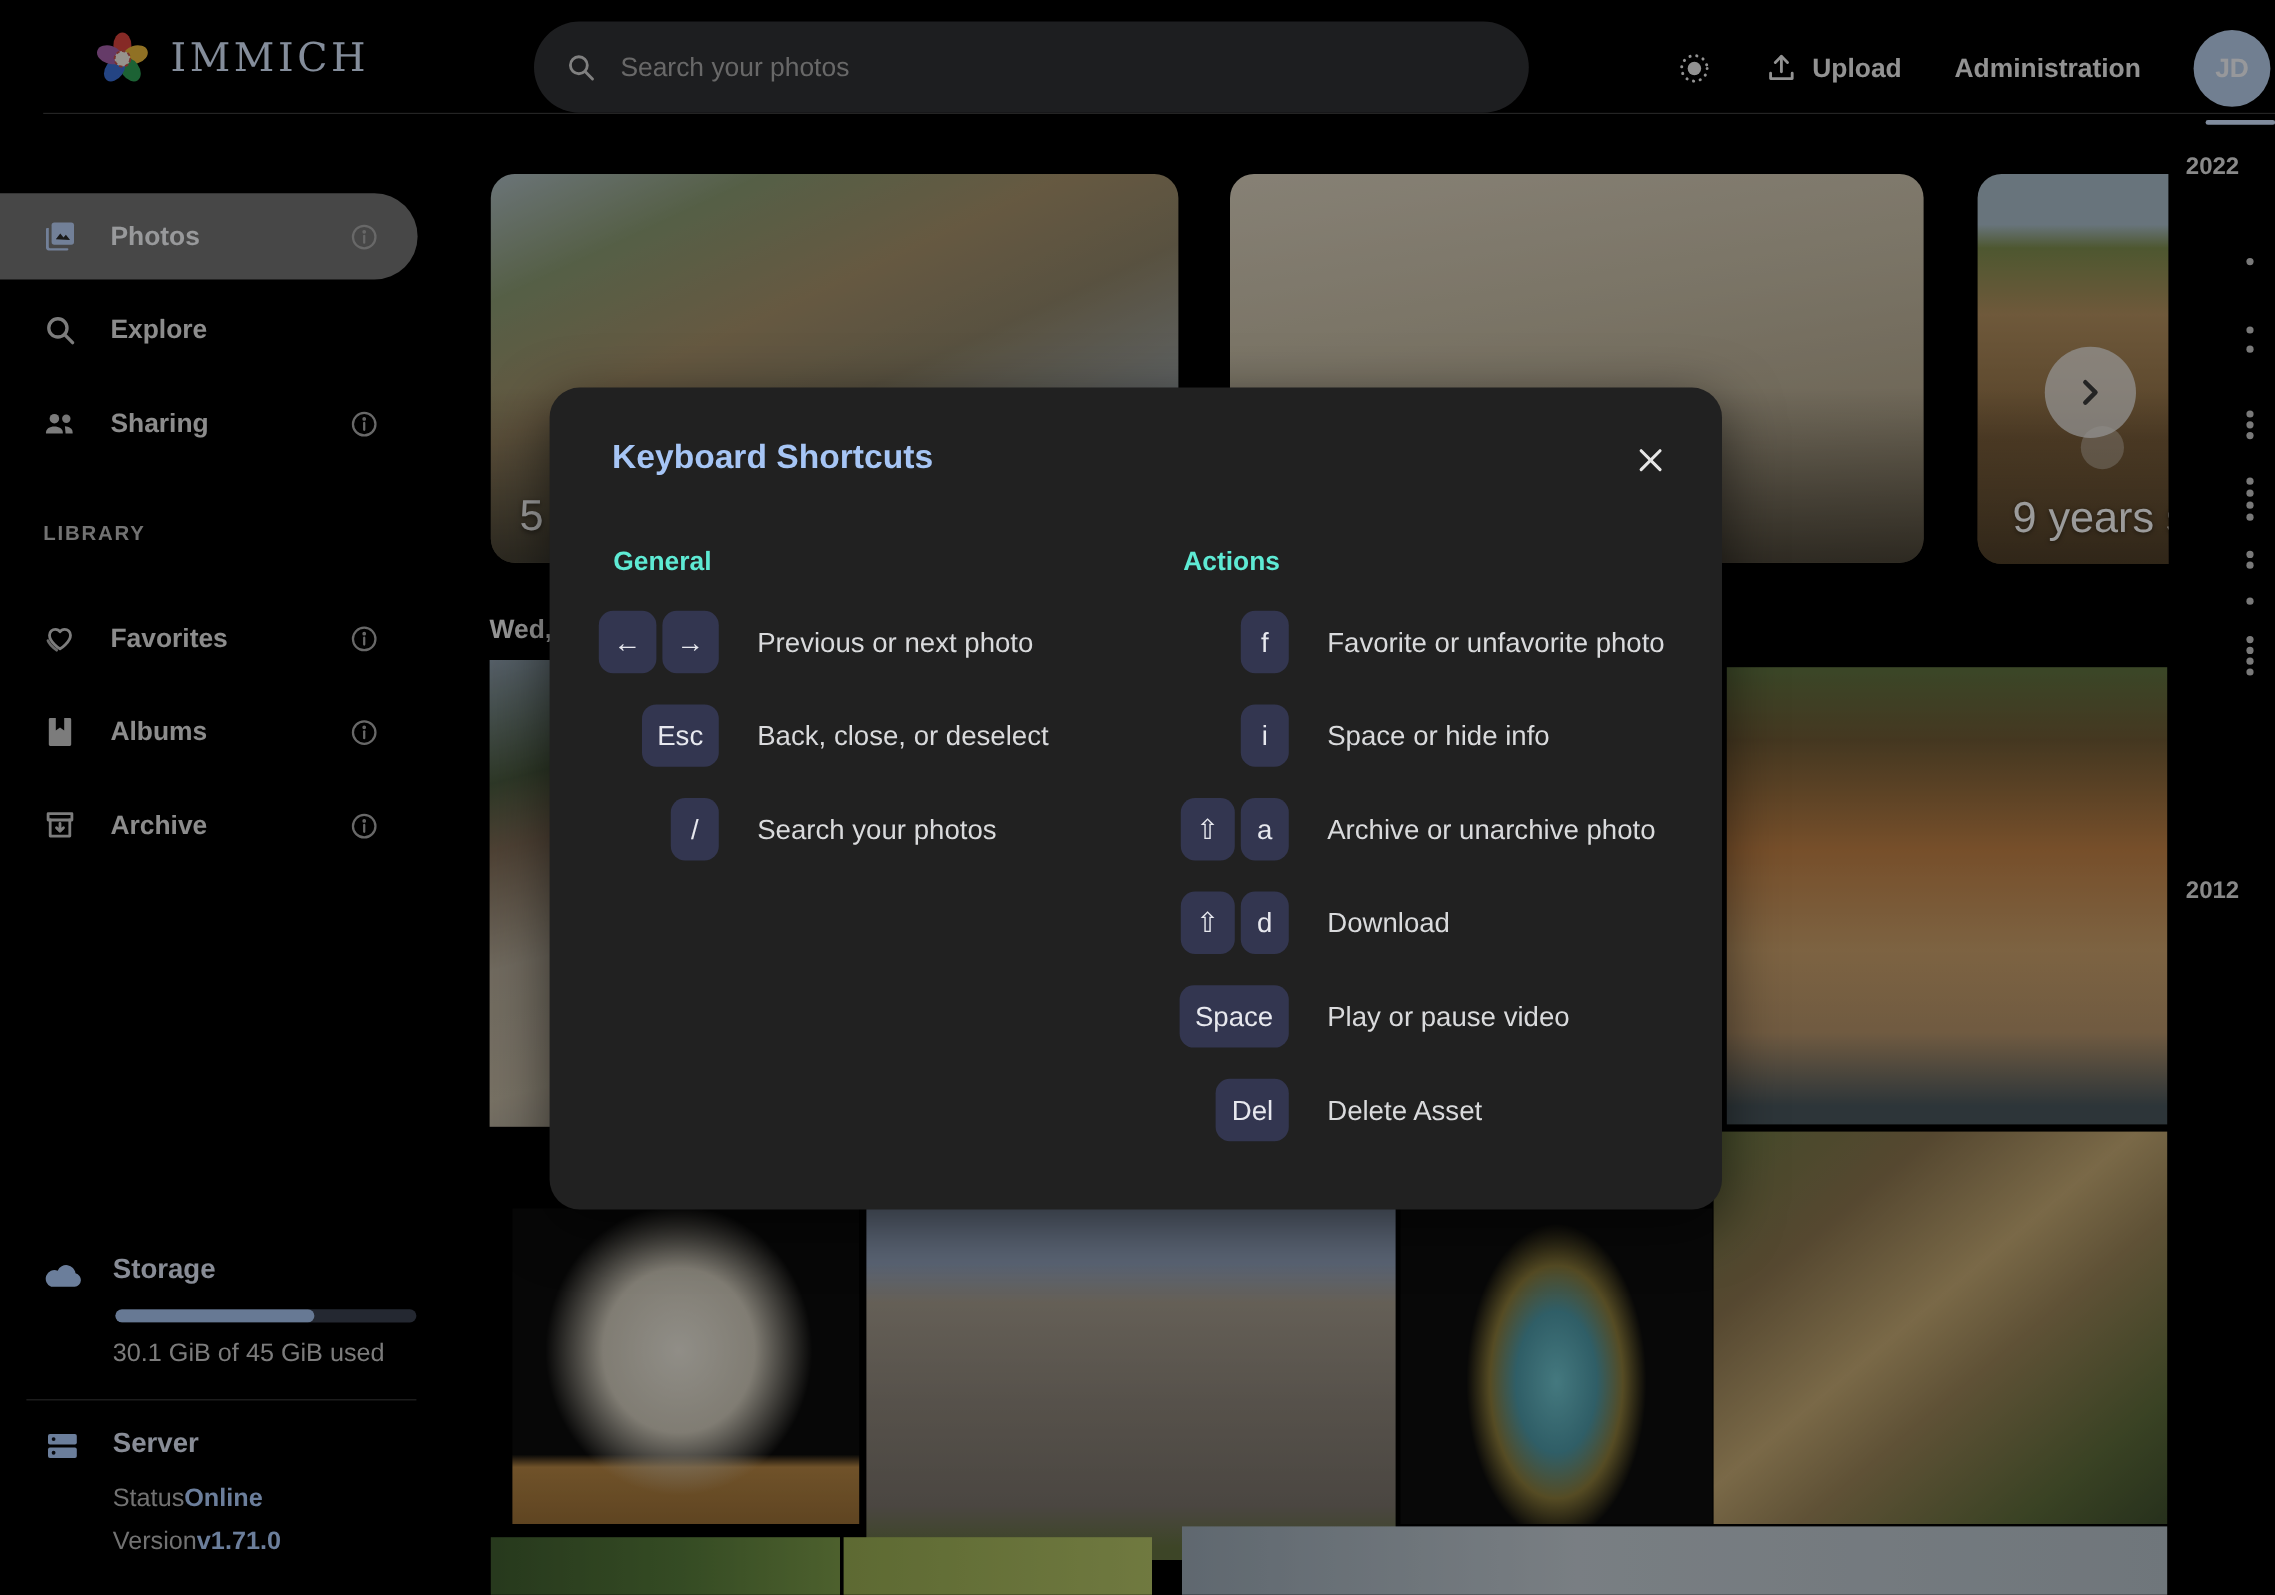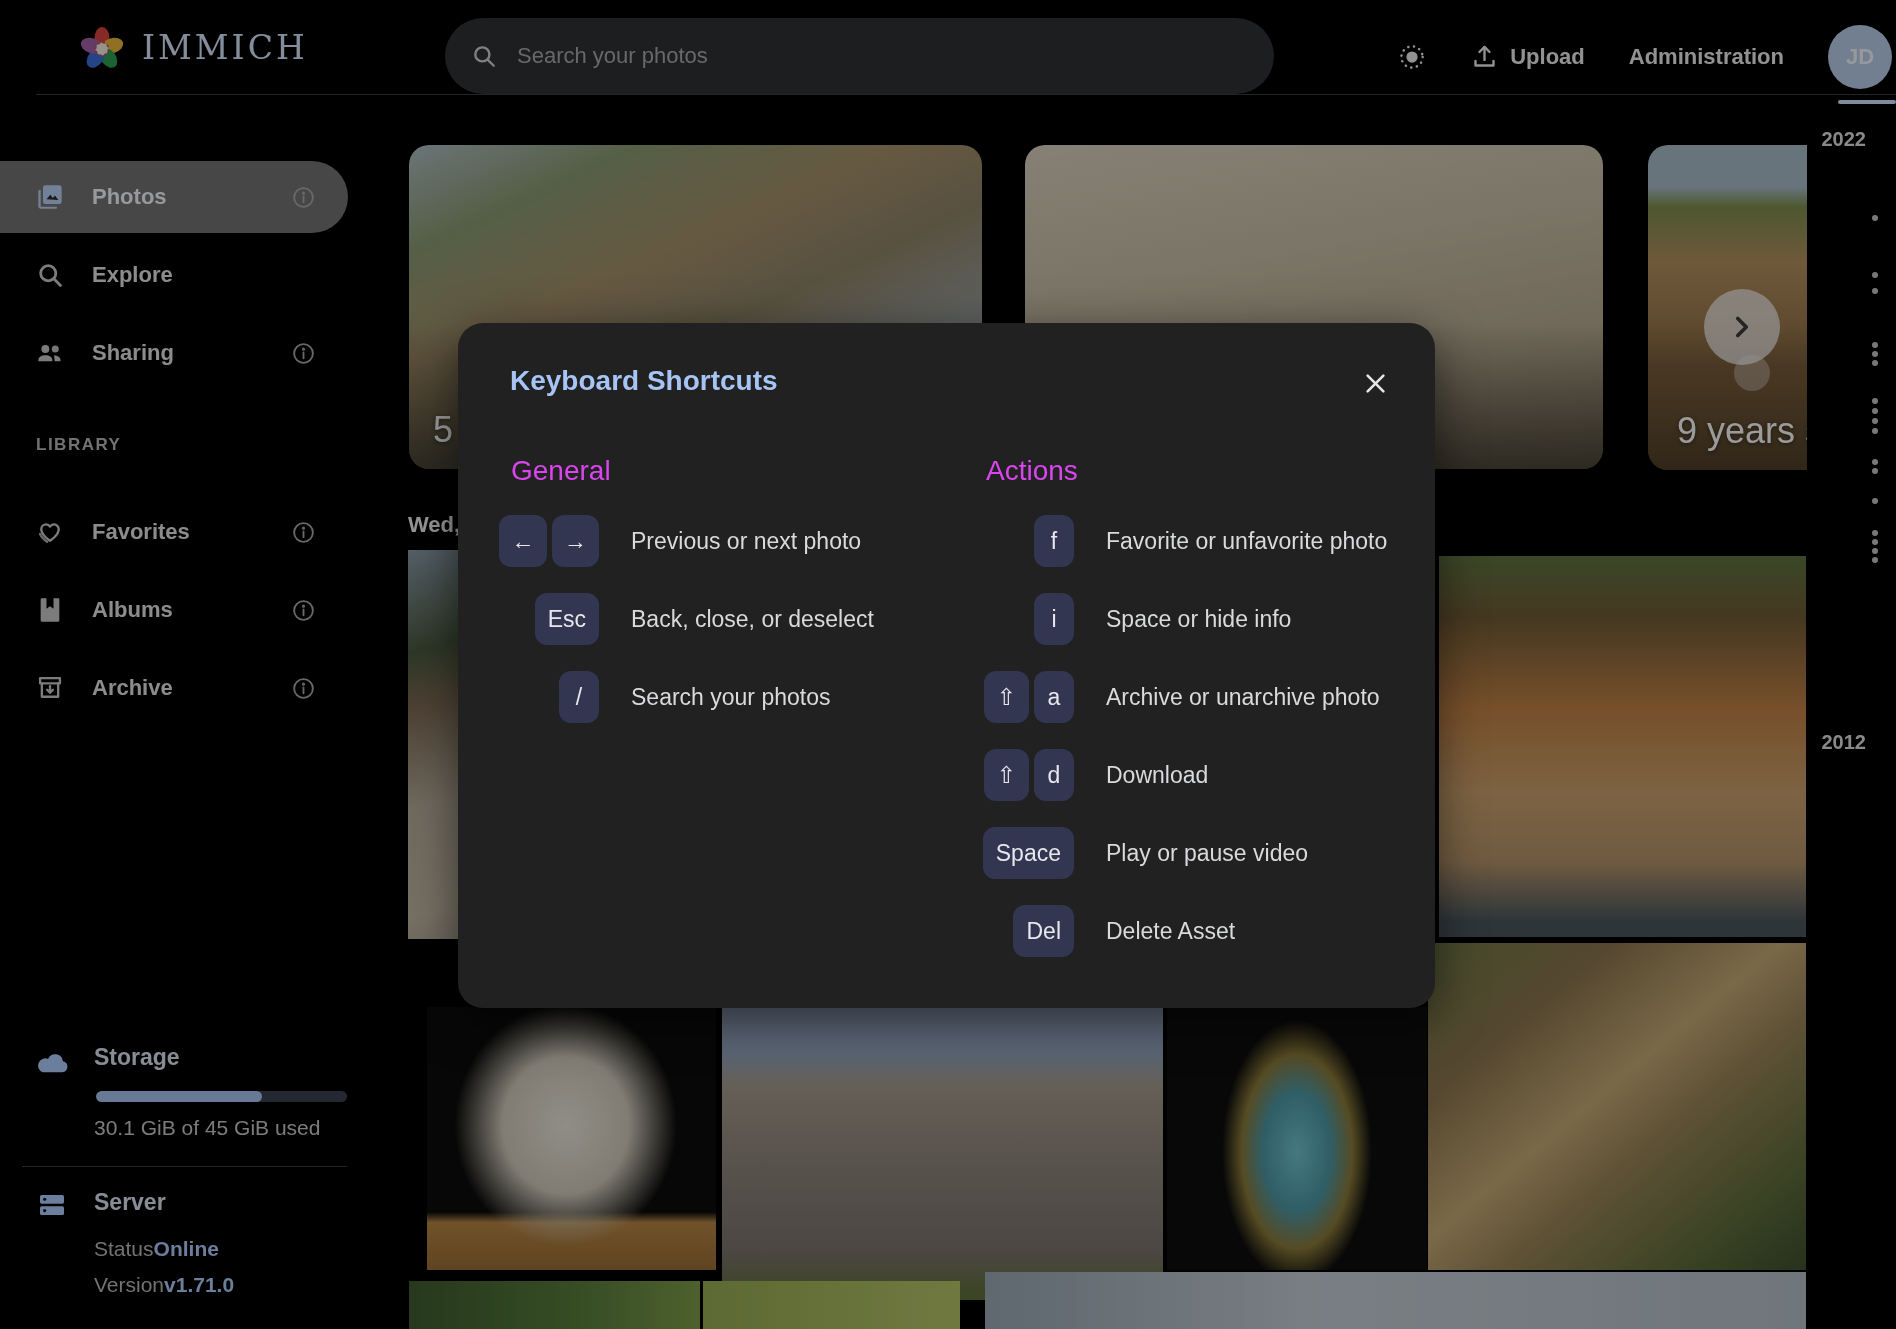--- a/index.html
+++ b/index.html
@@ -105,21 +105,21 @@
   .backdrop { position:absolute; inset:0; background:rgba(0,0,0,0.38); z-index:5; }
   .modal { position:absolute; left:458px; top:323px; width:977px; height:685px; z-index:6;
     background:#212121; border-radius:25px; box-shadow:0 12px 48px rgba(0,0,0,0.55); }
   .modal-title { margin:42px 0 0 52px; font-size:28px; font-weight:600; color:#a6c5f5; }
   .modal-close { position:absolute; right:40px; top:40px; width:40px; height:40px;
     background:none; border:none; color:#e6e6e6; cursor:pointer; display:flex;
     align-items:center; justify-content:center; }
   .cols { display:flex; margin-top:58px; padding-left:41px; }
   .sc-section { width:440px; }
   .sc-section + .sc-section { margin-left:35px; }
-  .sc-section h3 { font-size:28px; font-weight:400; color:#d946ef; margin:0 0 28px 12px; }
+  .sc-section h3 { font-size:22px; font-weight:700; color:#5eead4; margin:0 0 28px 12px; }
   .sc-row { display:flex; align-items:center; margin-bottom:26px; height:52px; }
   .keys { width:100px; display:flex; justify-content:flex-end; gap:5px; flex:0 0 auto; }
   .key { display:inline-flex; align-items:center; justify-content:center; min-width:40px;
     height:52px; padding:0 13px; border-radius:12px; background:#333650; color:#e7e8ee;
     font-size:23px; font-family:"Liberation Sans","DejaVu Sans",sans-serif; }
   .key:empty { display:none; }
   .sc-label { margin-left:32px; font-size:23px; color:#d9dadc; white-space:nowrap; }
 </style>
 </head>
 <body>

